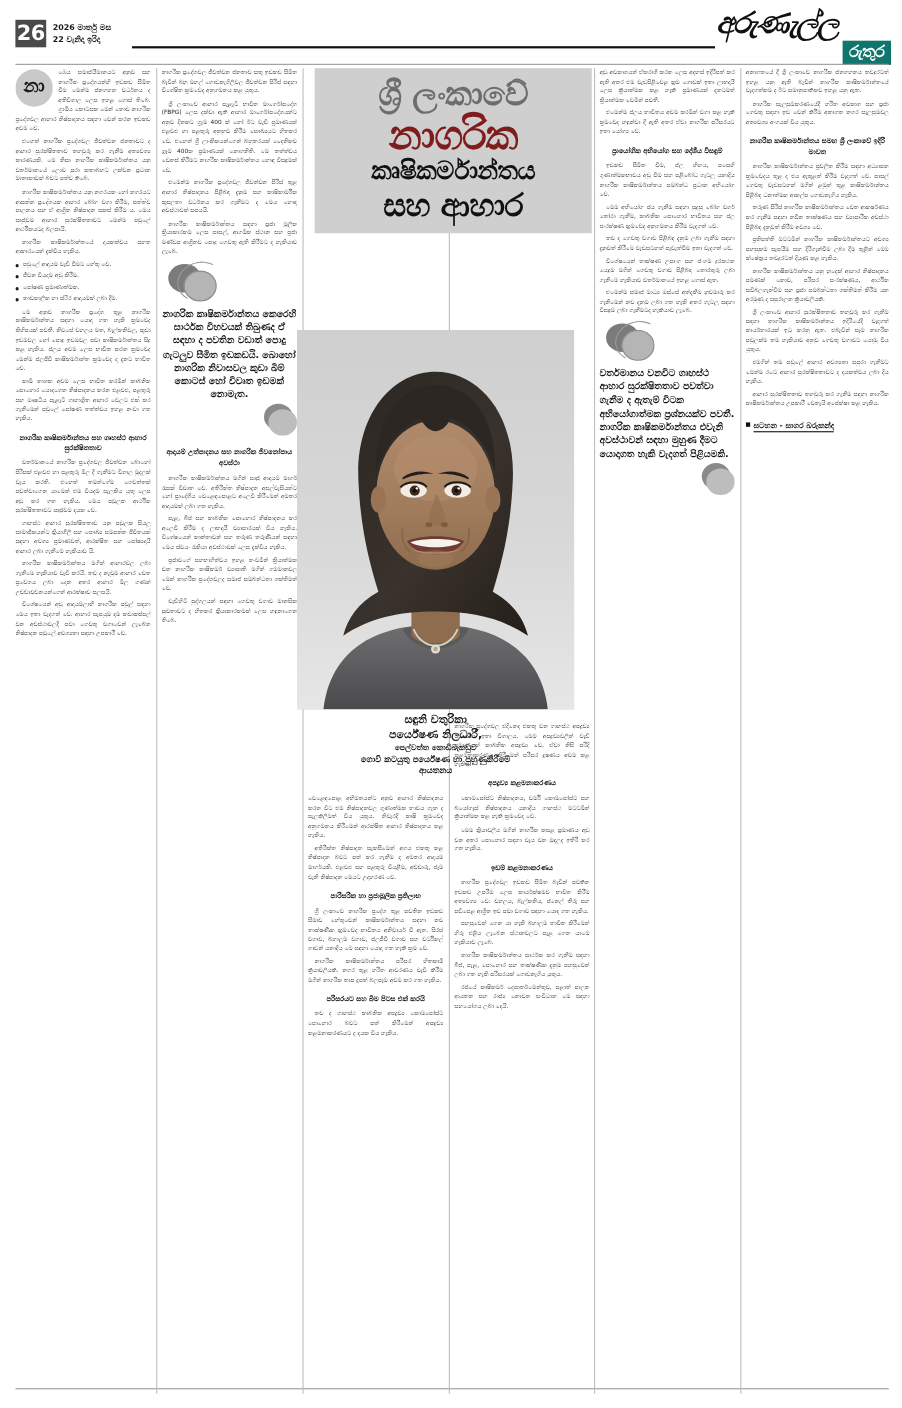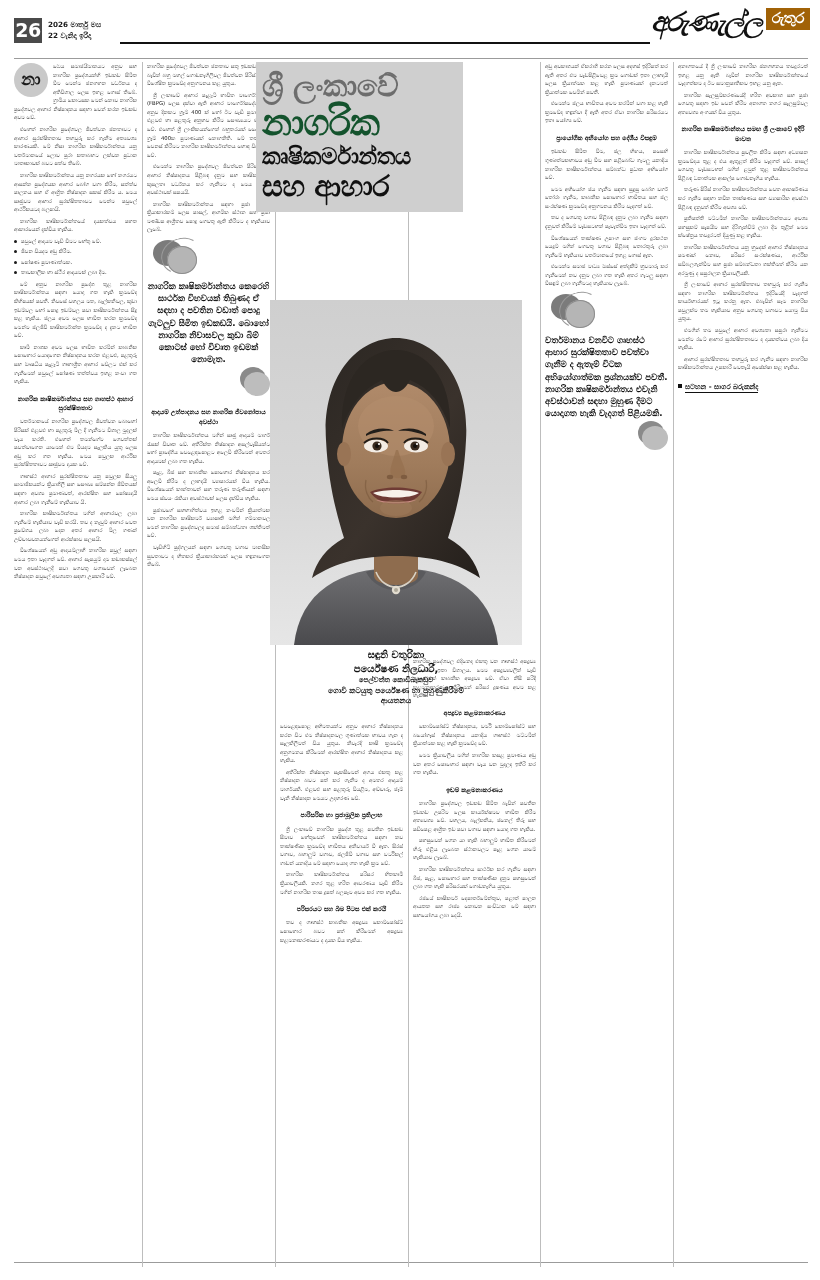--- a/index.html
+++ b/index.html
@@ -19,22 +19,22 @@
     font-family:"DejaVu Sans",sans-serif;letter-spacing:-0.5px;
   }
   .date-block{position:absolute;left:48px;top:19px;font-size:7.2px;line-height:1.55;color:#1a1a1a;font-weight:bold;}
   .rule-line{position:absolute;left:120px;top:42px;width:530px;height:2px;background:#111;}
   .logo-wrap{position:absolute;right:10px;top:8px;height:44px;display:flex;align-items:flex-start;gap:4px;}
   .logo-script{
     font-family:"DejaVu Sans",sans-serif;font-size:27px;font-weight:bold;color:#111;
     font-style:italic;letter-spacing:-1.5px;line-height:1;
   }
   .logo-badge{
-    background:#a16207;color:#fff;font-size:15px;font-weight:bold;padding:3px 6px 4px 6px;
-    letter-spacing:-0.5px;line-height:1;
+    background:#0f766e;color:#fff;font-size:15px;font-weight:bold;padding:3px 6px 4px 6px;
+    letter-spacing:-0.5px;line-height:1;margin-top:29px;
   }
 
   
   .cols{position:absolute;left:14px;top:62px;width:794px;height:1205px;}
   .col{
     position:absolute;top:0;width:123px;height:1205px;
     font-size:5.3px;line-height:1.62;text-align:justify;color:#1b1b1b;
     overflow:hidden;
   }
   .c1{left:0;}      .c2{left:133px;}  .c3{left:266px;}
@@ -56,25 +56,25 @@
   .dropcap-wrap{position:relative;min-height:44px;}
   .dropcap{
     float:left;width:34px;height:34px;margin:1px 5px 2px 0;
     background:#c9c9c9;border-radius:50%;
     display:flex;align-items:center;justify-content:center;
     font-size:17px;font-weight:bold;color:#1a1a1a;
   }
 
   
   .headline-block{
-    position:absolute;left:256px;top:62px;width:207px;background:#cfcfcf;
-    padding:8px 6px 10px 6px;box-sizing:border-box;
+    position:absolute;left:286px;top:62px;width:252px;background:#cfcfcf;
+    padding:8px 6px 10px 6px;box-sizing:border-box;text-align:center;
   }
   .hl1{font-size:30px;font-weight:bold;color:#6d6d6d;line-height:1.08;letter-spacing:-0.5px;}
-  .hl2{font-size:37px;font-weight:bold;color:#14532d;line-height:1.05;letter-spacing:-1px;margin-top:2px;}
+  .hl2{font-size:37px;font-weight:bold;color:#7f1d1d;line-height:1.05;letter-spacing:-1px;margin-top:2px;}
   .hl3{font-size:23px;font-weight:bold;color:#111;line-height:1.12;letter-spacing:-0.5px;margin-top:1px;}
   .hl4{font-size:29px;font-weight:bold;color:#111;line-height:1.08;letter-spacing:-0.5px;margin-top:1px;}
   .hl5{font-size:27px;font-weight:bold;color:#111;line-height:1.08;letter-spacing:-0.5px;margin-top:1px;}
 
   
   .photo{
     position:absolute;left:270px;top:300px;width:252px;height:345px;overflow:hidden;
     background:#d9d9d9;
   }
   .photo svg{display:block;width:252px;height:345px;}

